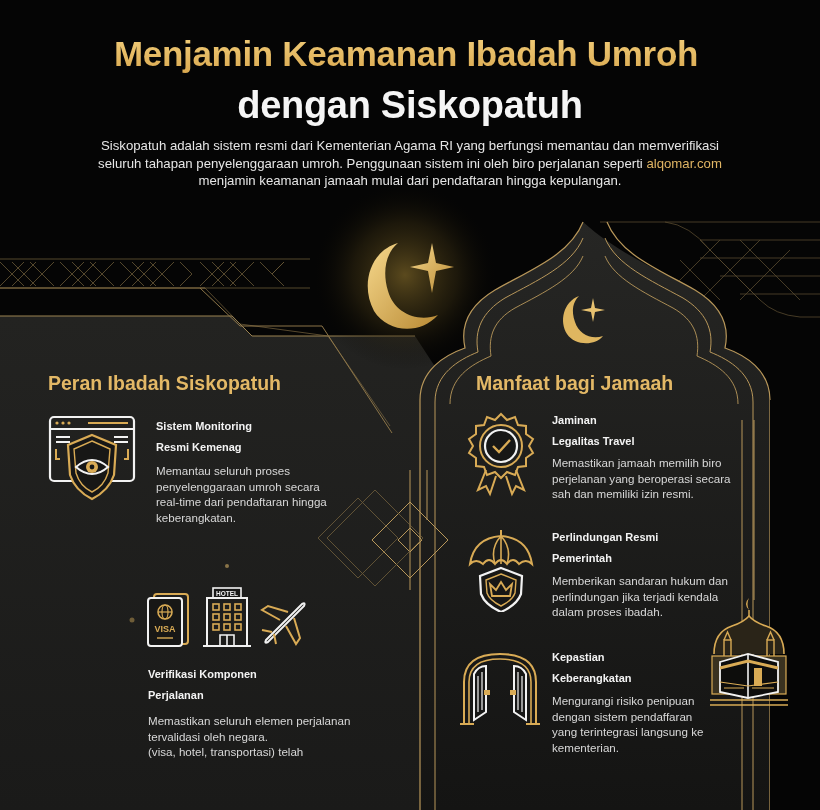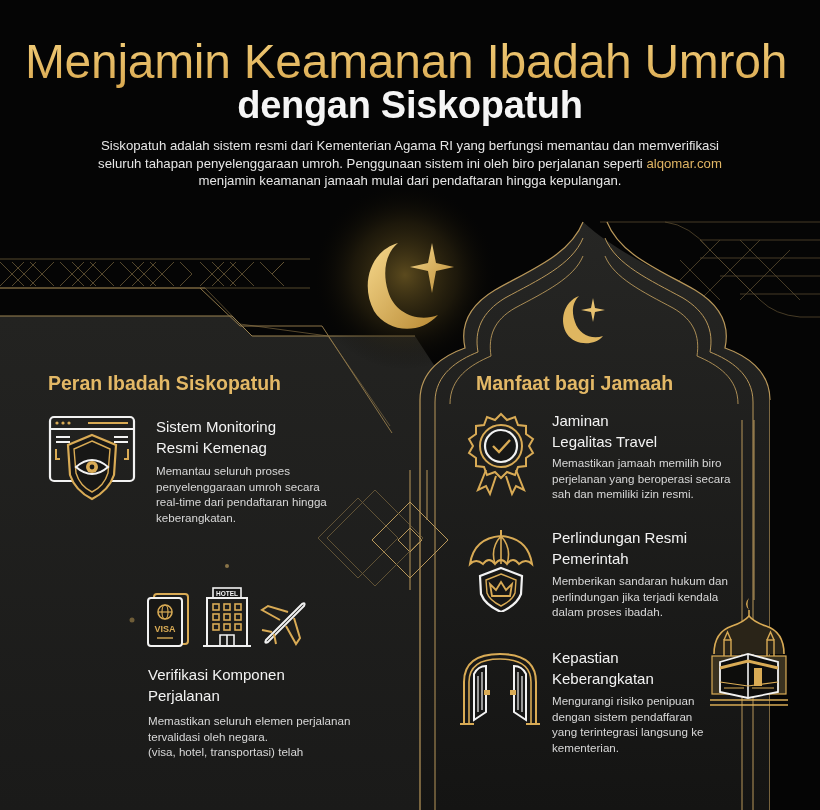--- a/index.html
+++ b/index.html
@@ -1,36 +1,36 @@
 <!DOCTYPE html>
 <html><head>
 <meta charset="utf-8">
 <style>
   * { box-sizing: border-box; margin: 0; padding: 0; }
   html, body { width: 820px; height: 810px; background: #050505; overflow: hidden; }
   body { position: relative; font-family: "Liberation Sans", "DejaVu Sans", sans-serif; color: #fff; }
 
   .title-1 { position: absolute; top: 34px; left: 0; width: 812px; text-align: center;
-    font-size: 48px; font-weight: 400; color: #e2b862; letter-spacing: -0.3px;
+    font-size: 35px; font-weight: 700; color: #e2b862; letter-spacing: -0.3px;
     background: linear-gradient(180deg, #f3cf7c 0%, #d9a84f 100%); -webkit-background-clip: text; background-clip: text; -webkit-text-fill-color: transparent; }
   .title-2 { position: absolute; top: 84px; left: 0; width: 820px; text-align: center;
     font-size: 38px; font-weight: 700; color: #f5f5f5; letter-spacing: -0.3px; }
   .intro { position: absolute; top: 137px; left: 80px; width: 660px; text-align: center;
     font-size: 13.2px; line-height: 17.5px; color: #e6e6e6; }
   .intro .accent { color: #e0b564; }
 
   .bg-svg { position: absolute; top: 0; left: 0; width: 820px; height: 810px; }
 
   .big-moon { position: absolute; left: 340px; top: 215px; width: 130px; height: 130px; }
 
   .section-title { position: absolute; font-size: 19.5px; font-weight: 700; color: #e3b866; }
   .left-title { left: 48px; top: 372px; }
   .right-title { left: 476px; top: 372px; }
 
-  .item-title { position: absolute; font-size: 15px; font-weight: 400; color: #f3f3f3; line-height: 21px; }
+  .item-title { position: absolute; font-size: 11px; font-weight: 700; color: #f3f3f3; line-height: 21px; }
   .item-desc { position: absolute; font-size: 11.6px; color: #d8d8d8; line-height: 15.5px; }
 
   .icon { position: absolute; }
 </style>
 </head>
 <body>
 
 <svg class="bg-svg" viewBox="0 0 820 810">
   <defs>
     <linearGradient id="panelGrad" x1="0" y1="0" x2="0" y2="1">

